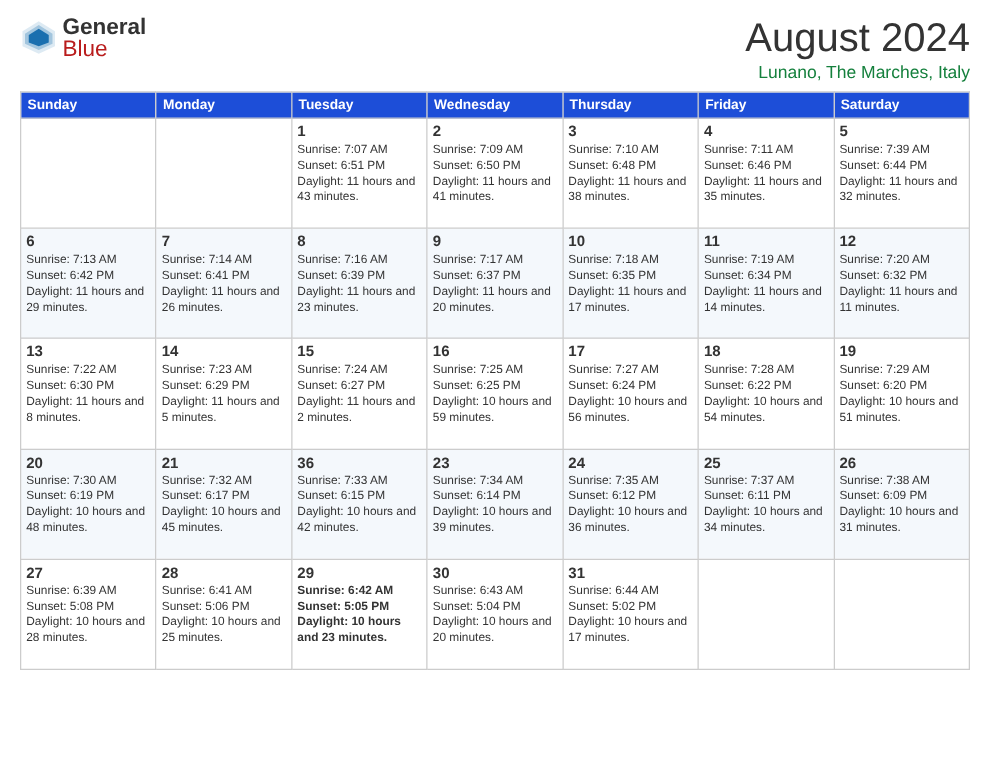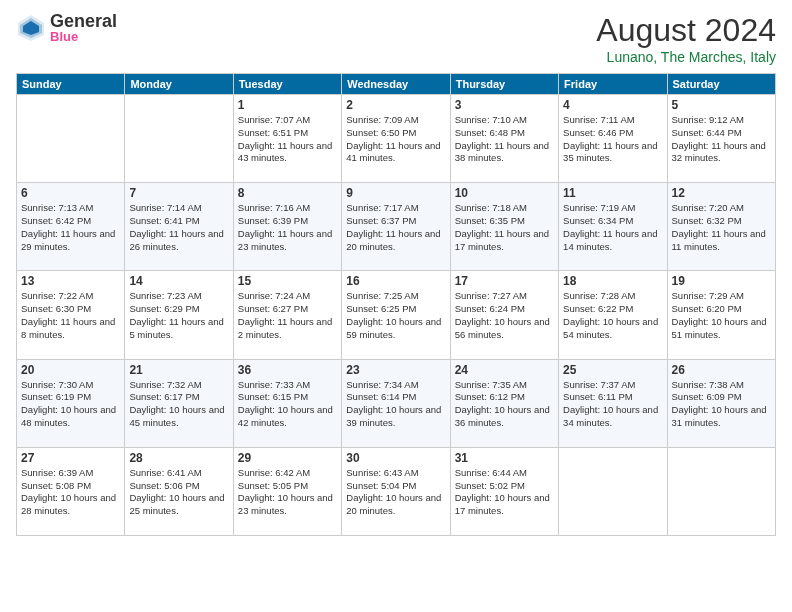--- a/index.html
+++ b/index.html
@@ -32,23 +32,23 @@
       display: flex;
       flex-direction: column;
       line-height: 1;
     }
     .logo-general {
       font-size: 18px;
       font-weight: bold;
       color: #333;
     }
     .logo-blue {
-      font-size: 13px;
-      font-weight: bold;
-      color: #ec4899;
+      font-size: 18px;
+      font-weight: normal;
+      color: #b91c1c;
     }
     .logo-icon {
       width: 30px;
       height: 30px;
     }
     .title-block {
       text-align: right;
     }
     .month-title {
       font-size: 32px;
@@ -89,21 +89,21 @@
       margin-bottom: 2px;
     }
     .day-info {
       color: #333;
       font-size: 9.5px;
       line-height: 1.35;
     }
     .empty { background: #f9f9f9; }
     tr:nth-child(even) td { background: #f4f8fc; }
     tr:nth-child(odd) td { background: #fff; }
-    .calendar thead tr th { background-color: #0369a1; }
+    .calendar thead tr th { background-color: #1d4ed8; }
   </style>
 </head>
 <body>
 
 <div class="page">
   <div class="header">
     <div class="logo">
       <svg class="logo-icon" viewBox="0 0 30 30" xmlns="http://www.w3.org/2000/svg">
         <polygon points="15,2 28,10 28,22 15,28 2,22 2,10" fill="#1a6faf" opacity="0.15"></polygon>
         <polygon points="15,5 26,12 26,20 15,25 4,20 4,12" fill="#1a6faf" opacity="0.3"></polygon>
@@ -156,21 +156,21 @@
 Daylight: 11 hours and 38 minutes.</div>
           </td>
           <td>
             <span class="day-num">4</span>
             <div class="day-info" style="white-space: pre-line;">Sunrise: 7:11 AM
 Sunset: 6:46 PM
 Daylight: 11 hours and 35 minutes.</div>
           </td>
           <td>
             <span class="day-num">5</span>
-            <div class="day-info" style="white-space: pre-line;">Sunrise: 9:12 AM
+            <div class="day-info" style="white-space: pre-line;">Sunrise: 7:39 AM
 Sunset: 6:44 PM
 Daylight: 11 hours and 32 minutes.</div>
           </td>
         </tr>
         <tr>
           <td>
             <span class="day-num">6</span>
             <div class="day-info" style="white-space: pre-line;">Sunrise: 7:13 AM
 Sunset: 6:42 PM
 Daylight: 11 hours and 29 minutes.</div>
@@ -308,21 +308,21 @@
 Daylight: 10 hours and 28 minutes.</div>
           </td>
           <td>
             <span class="day-num">28</span>
             <div class="day-info" style="white-space: pre-line;">Sunrise: 6:41 AM
 Sunset: 5:06 PM
 Daylight: 10 hours and 25 minutes.</div>
           </td>
           <td>
             <span class="day-num">29</span>
-            <div class="day-info" style="white-space: pre-line;">Sunrise: 6:42 AM
+            <div class="day-info" style="white-space: pre-line; font-weight: bold;">Sunrise: 6:42 AM
 Sunset: 5:05 PM
 Daylight: 10 hours and 23 minutes.</div>
           </td>
           <td>
             <span class="day-num">30</span>
             <div class="day-info" style="white-space: pre-line;">Sunrise: 6:43 AM
 Sunset: 5:04 PM
 Daylight: 10 hours and 20 minutes.</div>
           </td>
           <td>

